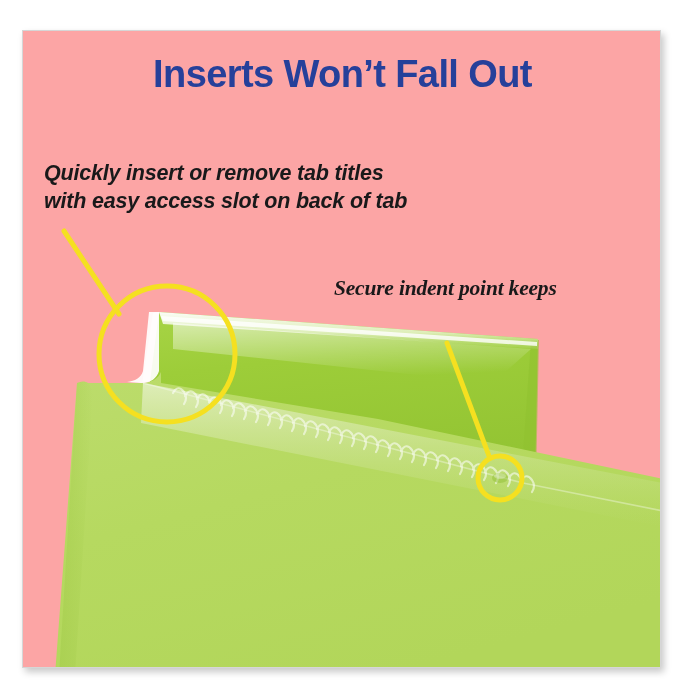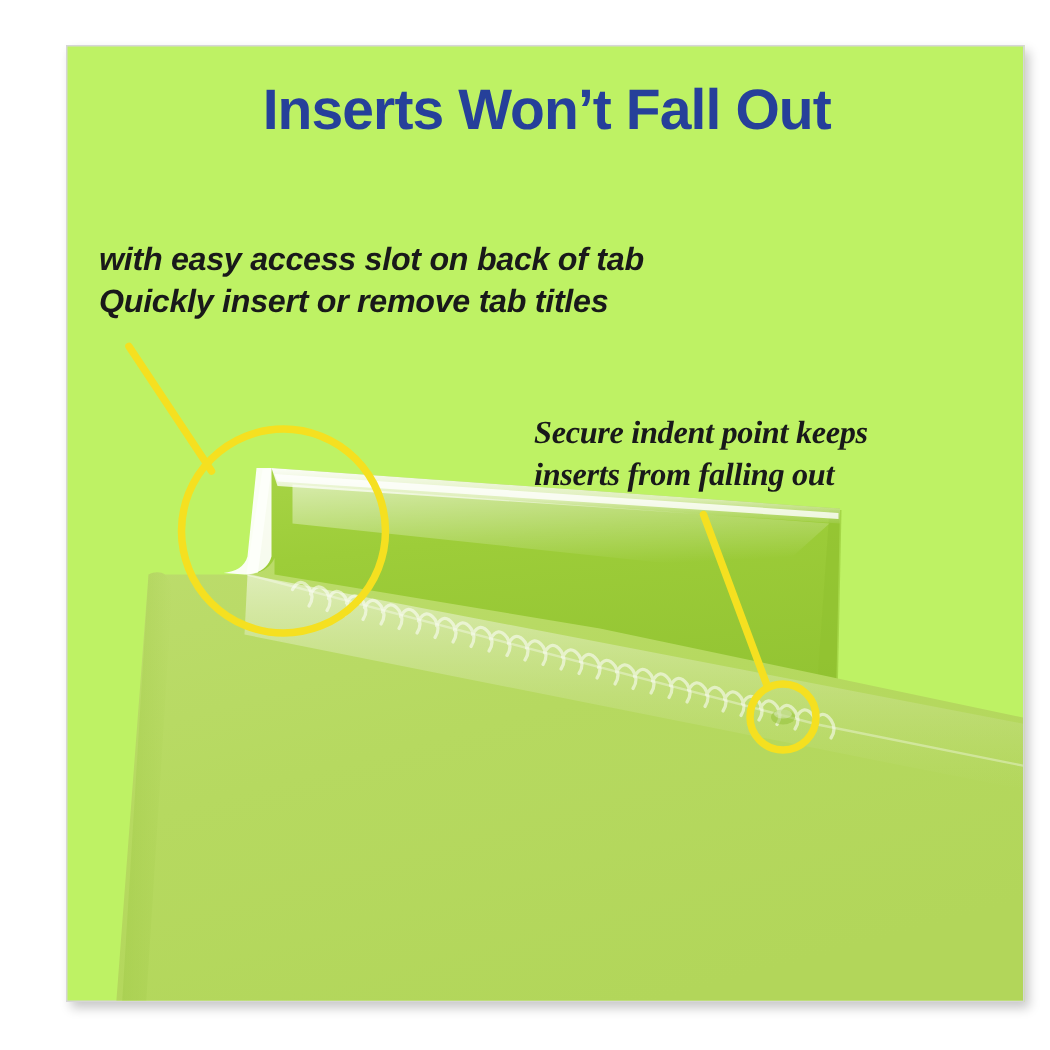--- a/index.html
+++ b/index.html
@@ -14,25 +14,25 @@
   #stage {
     position: relative;
     width: 700px;
     height: 700px;
     background: #ffffff;
   }
 
   
   #card {
     position: absolute;
-    left: 44px;
+    left: 22px;
     top: 30px;
     width: 639px;
     height: 638px;
-    background: #bef264;
+    background: #fca5a5;
     border: 1px solid #d6d6d6;
     box-shadow: 3px 4px 7px rgba(0,0,0,0.22);
     overflow: hidden;
   }
 
   
   #headline {
     position: absolute;
     left: 0;
     top: 22px;
@@ -238,23 +238,22 @@
         <circle cx="144" cy="323" r="68" fill="none" stroke="#f5e020" stroke-width="5"></circle>
 
         <line x1="424" y1="312" x2="466" y2="425" stroke="#f5e020" stroke-width="5" stroke-linecap="round"></line>
         <circle cx="477" cy="447" r="22" fill="none" stroke="#f5e020" stroke-width="5"></circle>
       </svg>
     </div>
 
     <div id="headline">Inserts Won’t Fall Out</div>
 
     <div id="callout-left" class="callout">
+      <div>Quickly insert or remove tab titles</div>
       <div>with easy access slot on back of tab</div>
-      <div>Quickly insert or remove tab titles</div>
     </div>
 
     <div id="callout-right" class="callout">
       <div>Secure indent point keeps</div>
-      <div>inserts from falling out</div>
     </div>
 
   </div>
 </div>
 
 </body></html>

